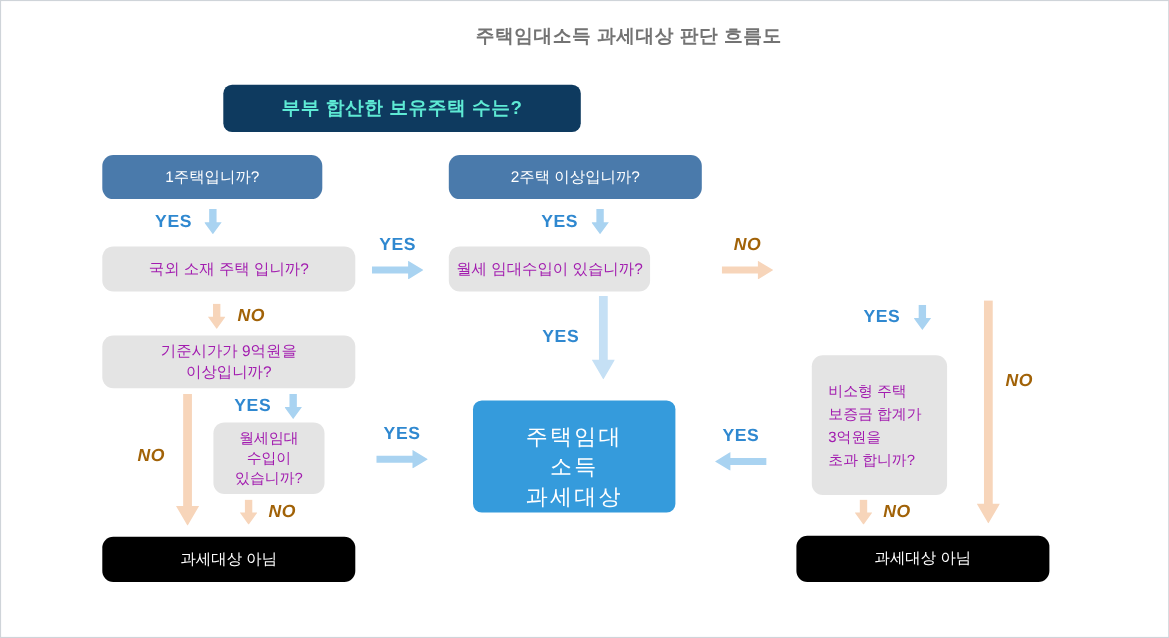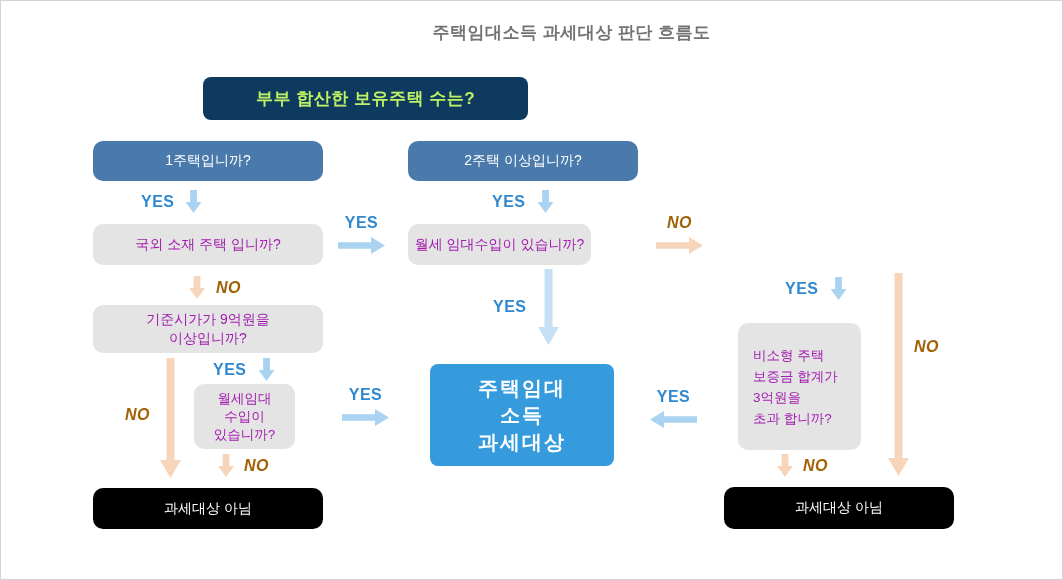--- a/index.html
+++ b/index.html
@@ -1,25 +1,25 @@
 <!DOCTYPE html>
 <html><head>
 <meta charset="utf-8">
 <style>
   html,body{margin:0;padding:0;background:#fff;font-family:"Liberation Sans",sans-serif;}
   .canvas{position:relative;width:1063px;height:580px;box-sizing:border-box;
           border:1px solid #cfd4d9;background:#ffffff;overflow:hidden;}
   .abs{position:absolute;}
   .page-title{left:0;top:20px;width:1063px;text-align:center;font-size:17px;font-weight:bold;color:#737373;letter-spacing:0.5px;padding-left:39px;}
   .box{display:flex;align-items:center;justify-content:center;text-align:center;box-sizing:border-box;}
-  .navy{background:#0e3a5f;color:#bef264;border-radius:8px;font-size:17px;font-weight:bold;letter-spacing:0.5px;}
+  .navy{background:#0e3a5f;color:#5eead4;border-radius:8px;font-size:17px;font-weight:bold;letter-spacing:0.5px;}
   .steel{background:#4a7aab;color:#fff;border-radius:10px;font-size:14px;}
   .gray{background:#e4e4e4;color:#a21caf;border-radius:10px;font-size:14px;line-height:19px;}
   .gray-left{justify-content:flex-start;text-align:left;padding-left:15px;}
-  .bluebig{background:#359bdc;color:#fff;border-radius:8px;font-size:20px;font-weight:bold;line-height:27px;letter-spacing:2px;}
+  .bluebig{background:#359bdc;color:#fff;border-radius:8px;font-size:20px;font-weight:normal;line-height:27px;letter-spacing:2px;align-items:flex-end;}
   .orange{background:#000000;color:#fff;border-radius:10px;font-size:14px;}
   .lbl{font-size:16px;font-weight:bold;letter-spacing:0.5px;}
   .yes{color:#2f88d0;}
   .no{color:#a16207;font-style:italic;}
   .row{display:flex;align-items:center;}
   .col{display:flex;flex-direction:column;align-items:center;}
   
   .arr{display:block;}
   .arr-down-s{width:16px;height:23px;
     clip-path:polygon(29% 0,71% 0,71% calc(100% - 11px),100% calc(100% - 11px),50% 100%,0 calc(100% - 11px),29% calc(100% - 11px));}
@@ -38,21 +38,21 @@
 <body>
 
 <div class="canvas">
 
   <div class="abs page-title">주택임대소득 과세대상 판단 흐름도</div>
 
   <div class="abs box navy" style="left:202px;top:76px;width:325px;height:43px;">
     <span>부부 합산한 보유주택 수는?</span>
   </div>
 
-  <div class="abs box steel" style="left:92px;top:140px;width:230px;height:40px;">
+  <div class="abs box steel" style="left:92px;top:140px;width:200px;height:40px;">
     <span>1주택입니까?</span>
   </div>
   <div class="abs box steel" style="left:407px;top:140px;width:230px;height:40px;">
     <span>2주택 이상입니까?</span>
   </div>
 
   <div class="abs row" style="left:140px;top:189px;gap:11px;">
     <span class="lbl yes">YES</span>
     <span class="arr arr-down-s c-blue"></span>
   </div>

